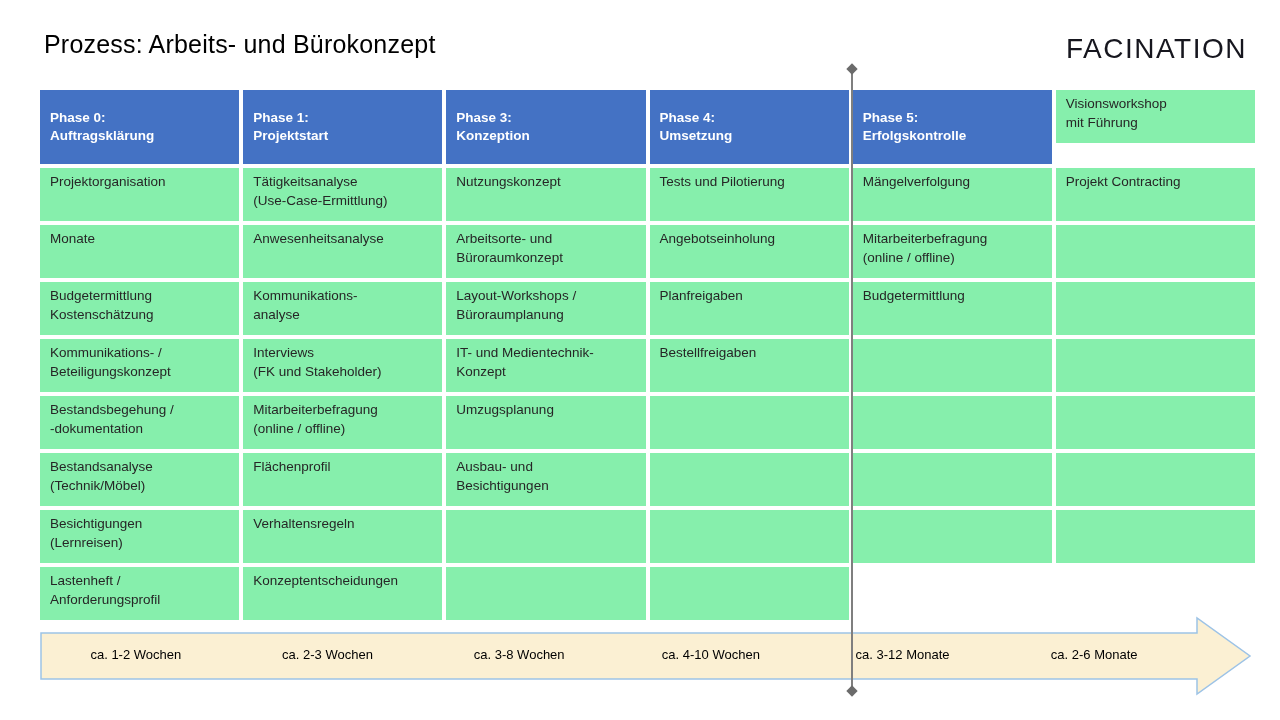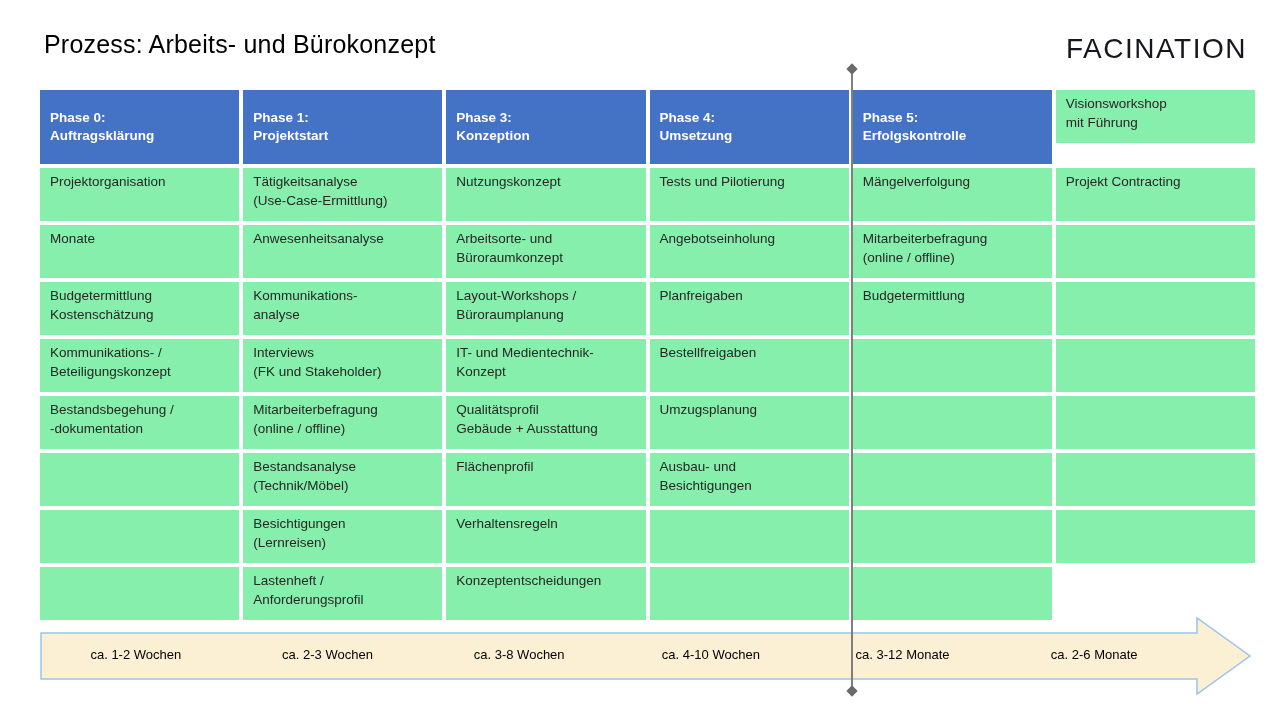--- a/index.html
+++ b/index.html
@@ -83,22 +83,20 @@
     <div class="body-cell">IT- und Medientechnik-
 Konzept</div>
     <div class="body-cell">Bestellfreigaben</div>
     <div class="body-cell"></div>
 
     <div class="body-cell"></div>
     <div class="body-cell">Bestandsbegehung /
 -dokumentation</div>
     <div class="body-cell">Mitarbeiterbefragung
 (online / offline)</div>
-    <div class="body-cell">Qualitätsprofil
-Gebäude + Ausstattung</div>
     <div class="body-cell">Umzugsplanung</div>
     <div class="body-cell"></div>
 
     <div class="body-cell"></div>
     <div class="body-cell"></div>
     <div class="body-cell">Bestandsanalyse
 (Technik/Möbel)</div>
     <div class="body-cell">Flächenprofil</div>
     <div class="body-cell">Ausbau- und
 Besichtigungen</div>

